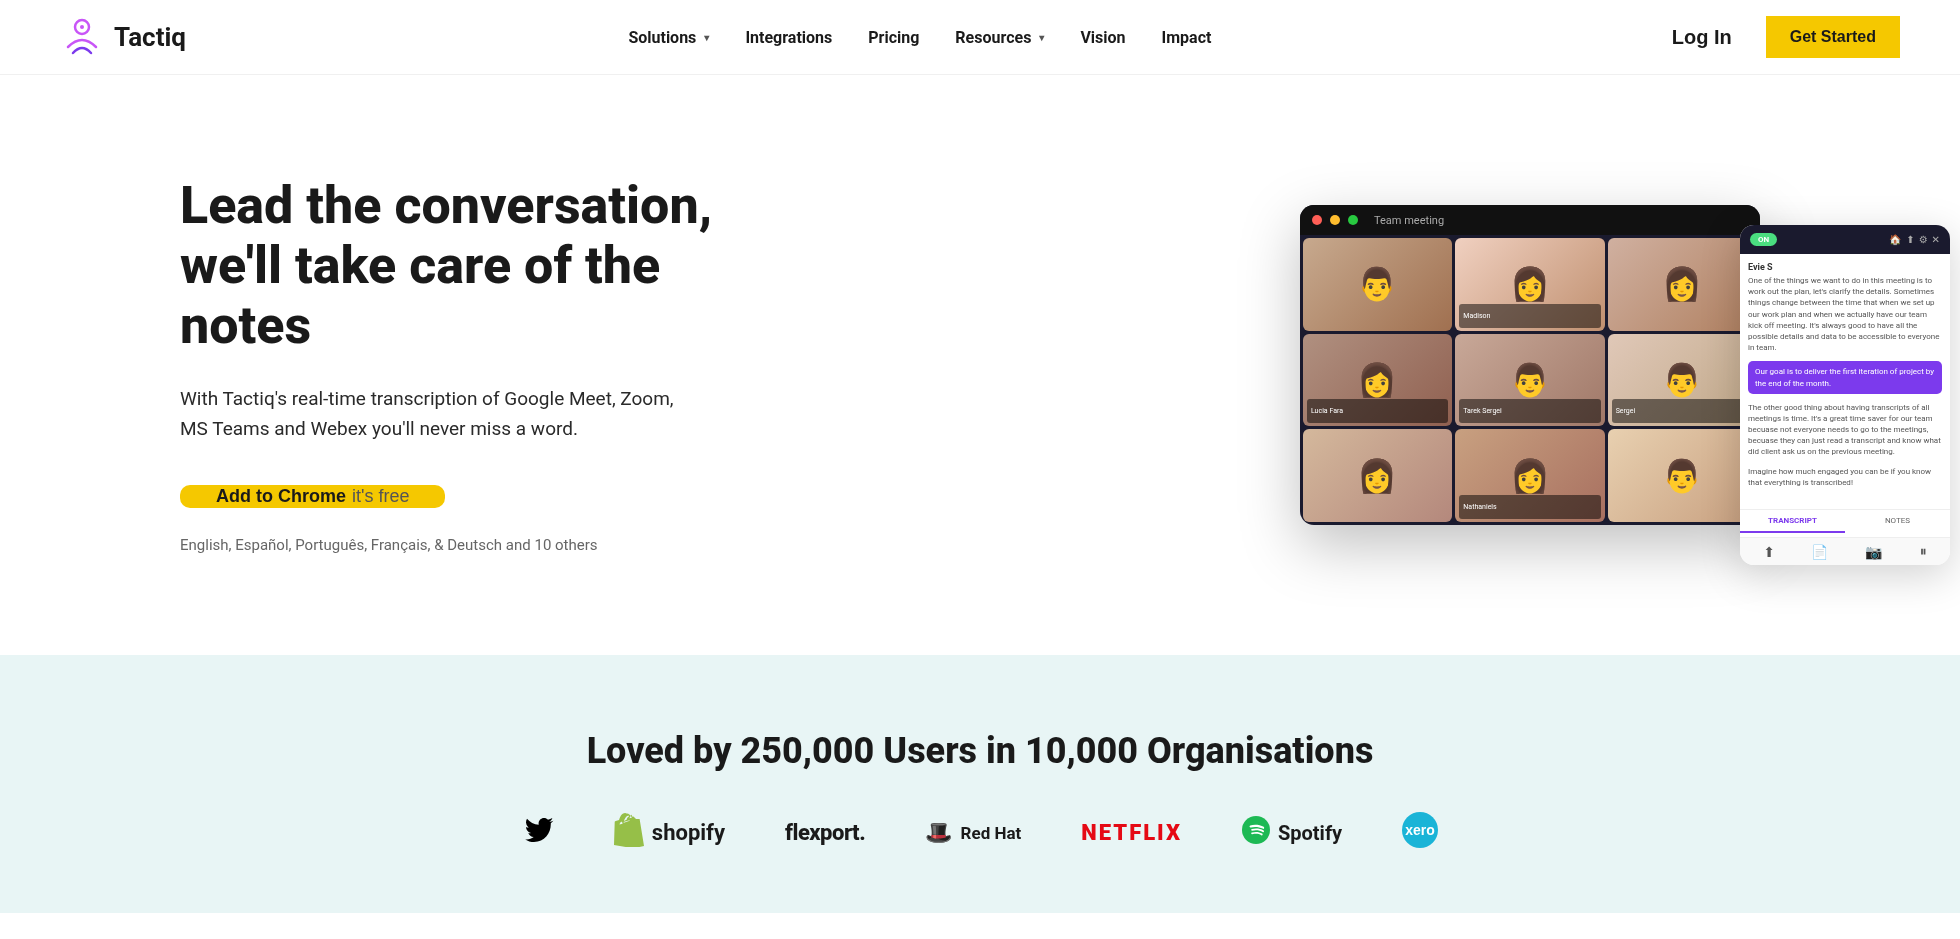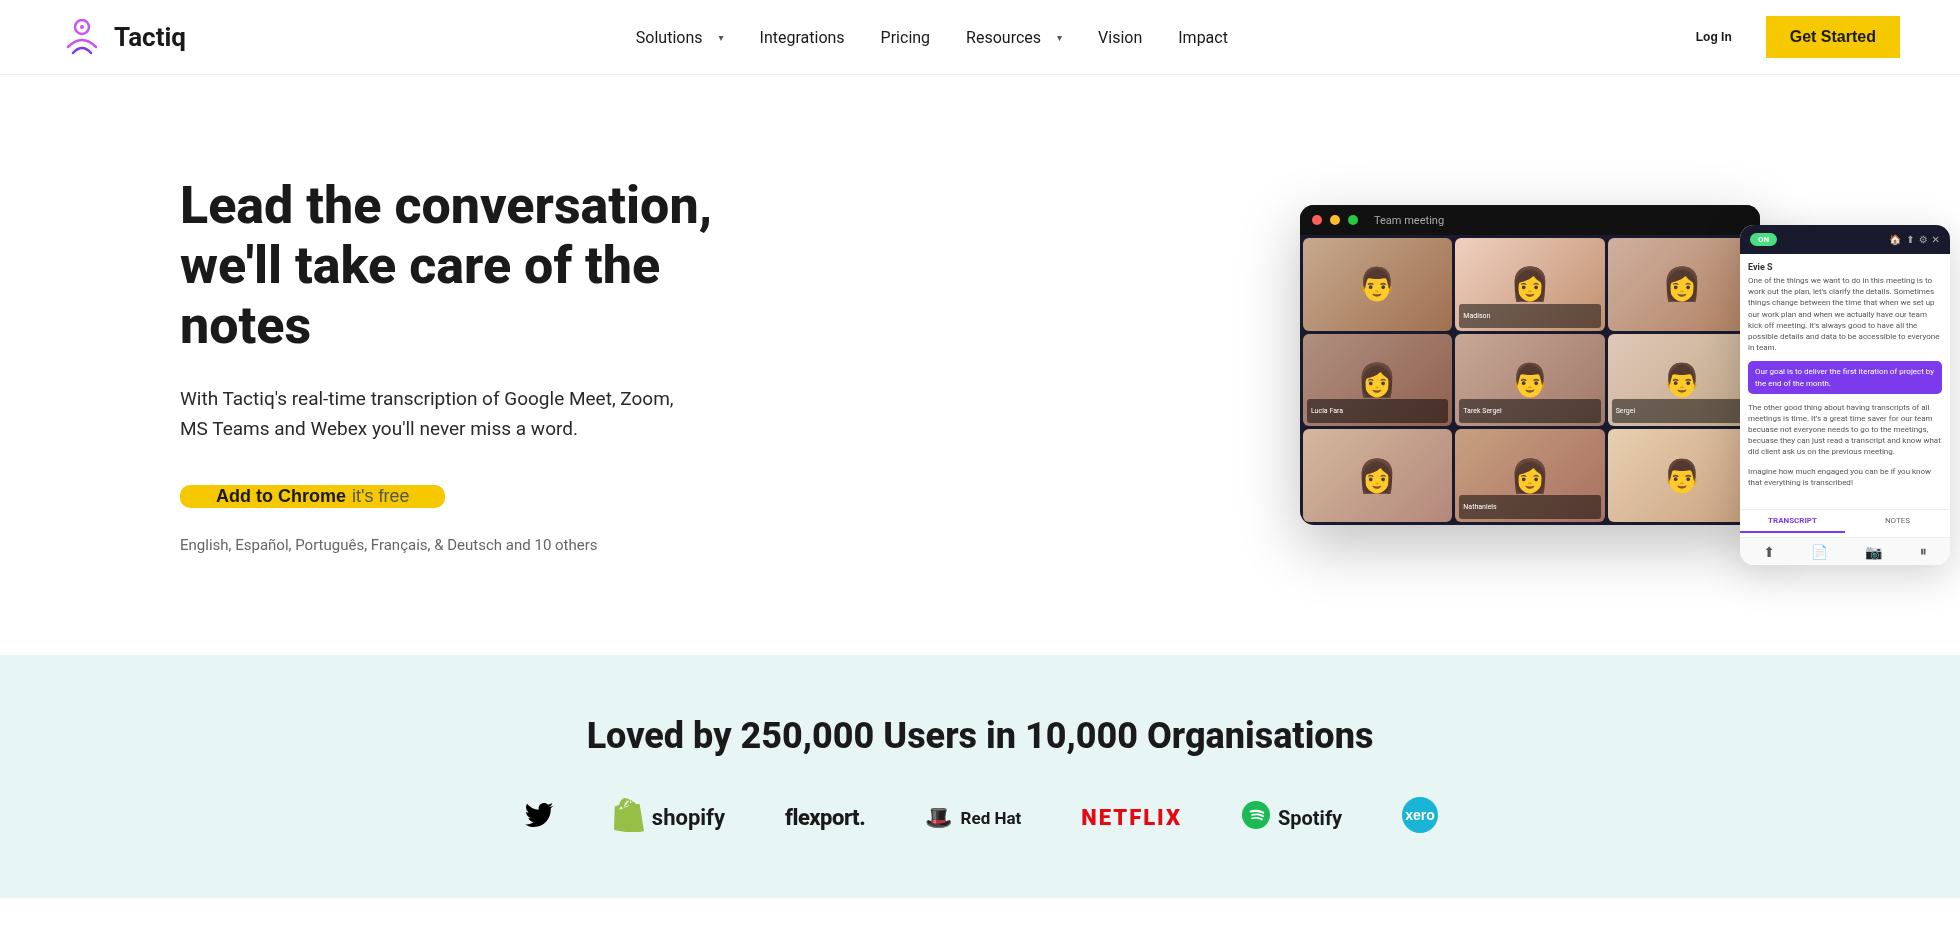--- a/index.html
+++ b/index.html
@@ -10,26 +10,26 @@
       display: flex; align-items: center; justify-content: space-between;
       padding: 12px 60px; height: 75px; background: #fff;
       border-bottom: 1px solid #f0f0f0; position: sticky; top: 0; z-index: 100;
     }
     .nav-logo { display: flex; align-items: center; gap: 10px; text-decoration: none; }
     .nav-logo-icon { width: 44px; height: 44px; }
     .nav-logo-text { font-size: 26px; font-weight: 700; color: #1a1a1a; }
     .nav-links { display: flex; align-items: center; gap: 8px; }
     .nav-link {
       font-size: 16px; color: #1a1a1a; text-decoration: none;
-      padding: 8px 14px; cursor: pointer; display: flex; align-items: center; gap: 16px;
+      padding: 8px 14px; cursor: pointer; display: flex; align-items: center; gap: 8px; font-weight: bold;
     }
     .nav-link .chevron { font-size: 10px; color: #555; }
     .nav-actions { display: flex; align-items: center; gap: 16px; }
     .btn-login {
-      font-size: 12px; font-weight: 600; color: #1a1a1a;
+      font-size: 20px; font-weight: 600; color: #1a1a1a;
       background: none; border: none; cursor: pointer; padding: 10px 18px;
     }
     .btn-get-started {
       font-size: 16px; font-weight: 700; color: #1a1a1a;
       background: #f5c800; border: none; border-radius: 0;
       padding: 12px 24px; cursor: pointer;
     }
 
     
     .hero {
@@ -119,21 +119,21 @@
       background: #f9f9f9; border-top: 1px solid #eee;
     }
     .ts-action-icon { color: #555; font-size: 14px; cursor: pointer; }
     .ts-action-icon.active { color: #7c3aed; }
 
     
     .social-proof {
       background: #e8f5f5; padding: 60px 100px; text-align: center;
     }
     .social-proof-title {
-      font-size: 36px; font-weight: 800; color: #1a1a1a; margin-bottom: 40px;
+      font-size: 36px; font-weight: 800; color: #1a1a1a; margin-bottom: 40px; margin-top: 15px;
     }
     .brand-logos {
       display: flex; align-items: center; justify-content: center;
       gap: 60px; flex-wrap: wrap;
     }
     .brand-logo {
       display: flex; align-items: center; gap: 8px;
       font-size: 22px; font-weight: 700; color: #1a1a1a;
     }
     .brand-logo.netflix { letter-spacing: 2px; font-weight: 900; }

